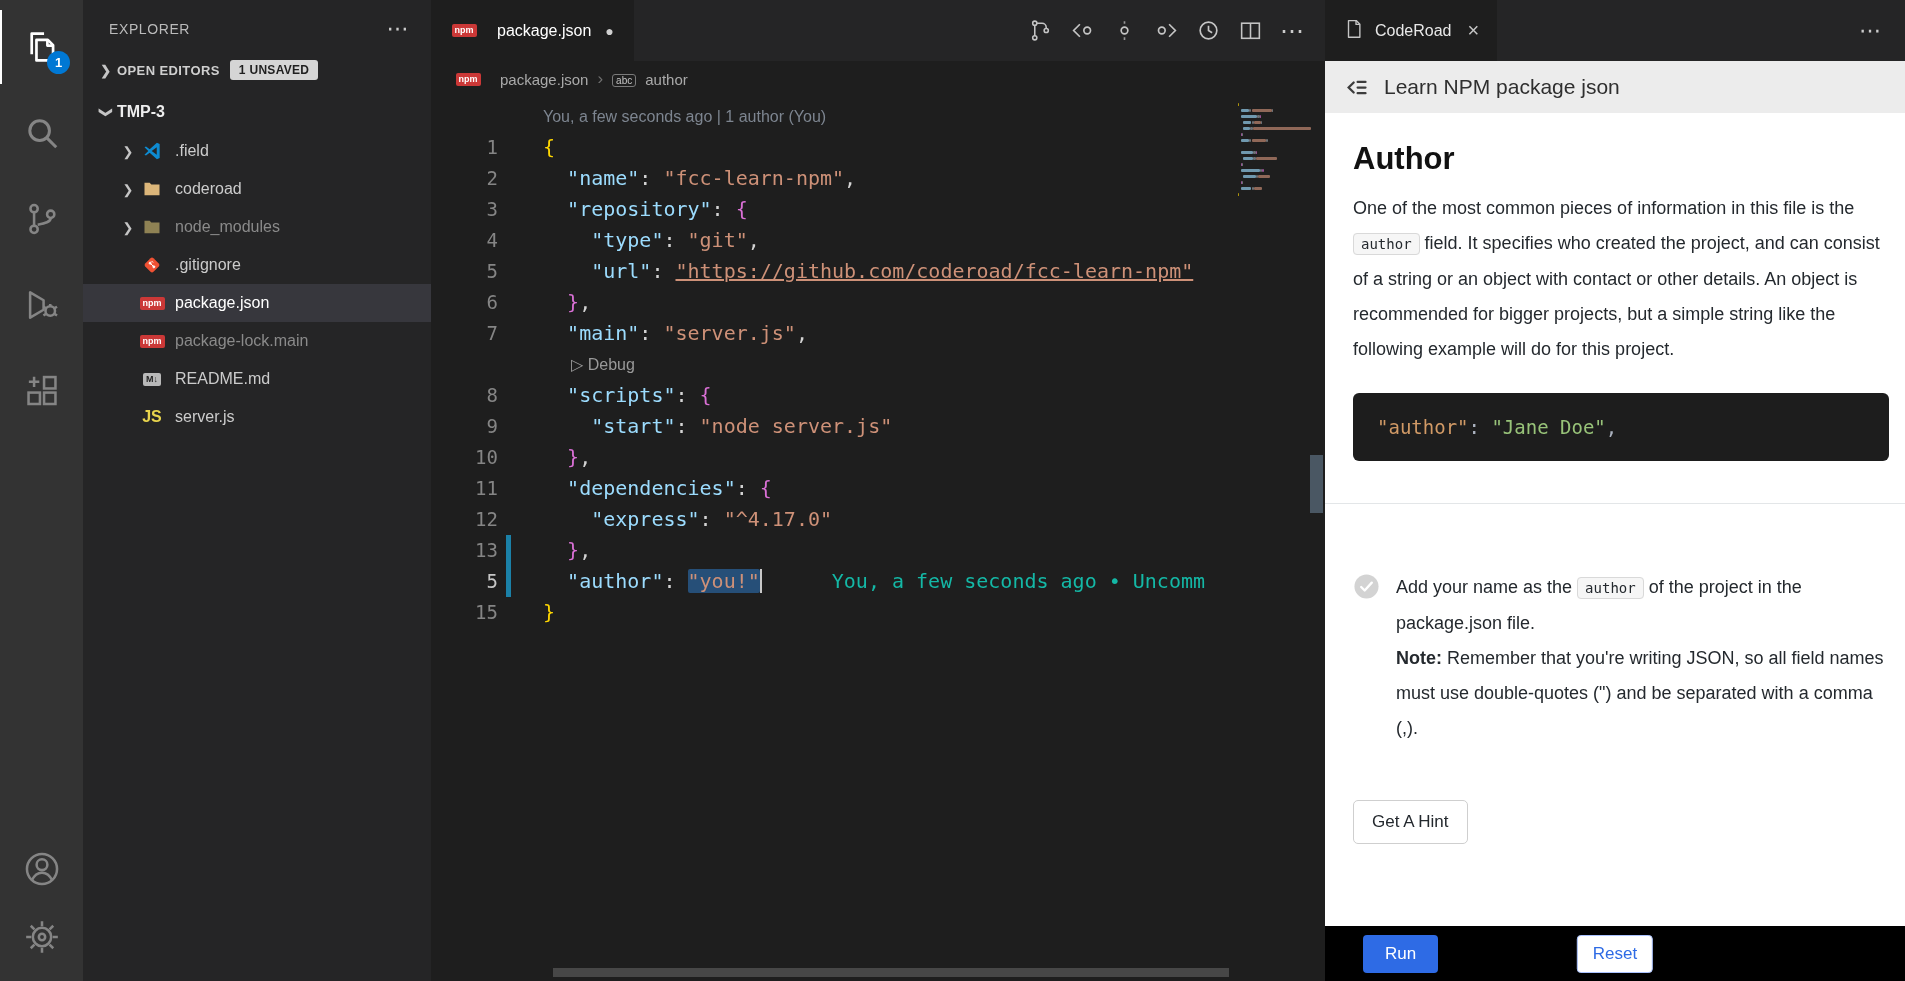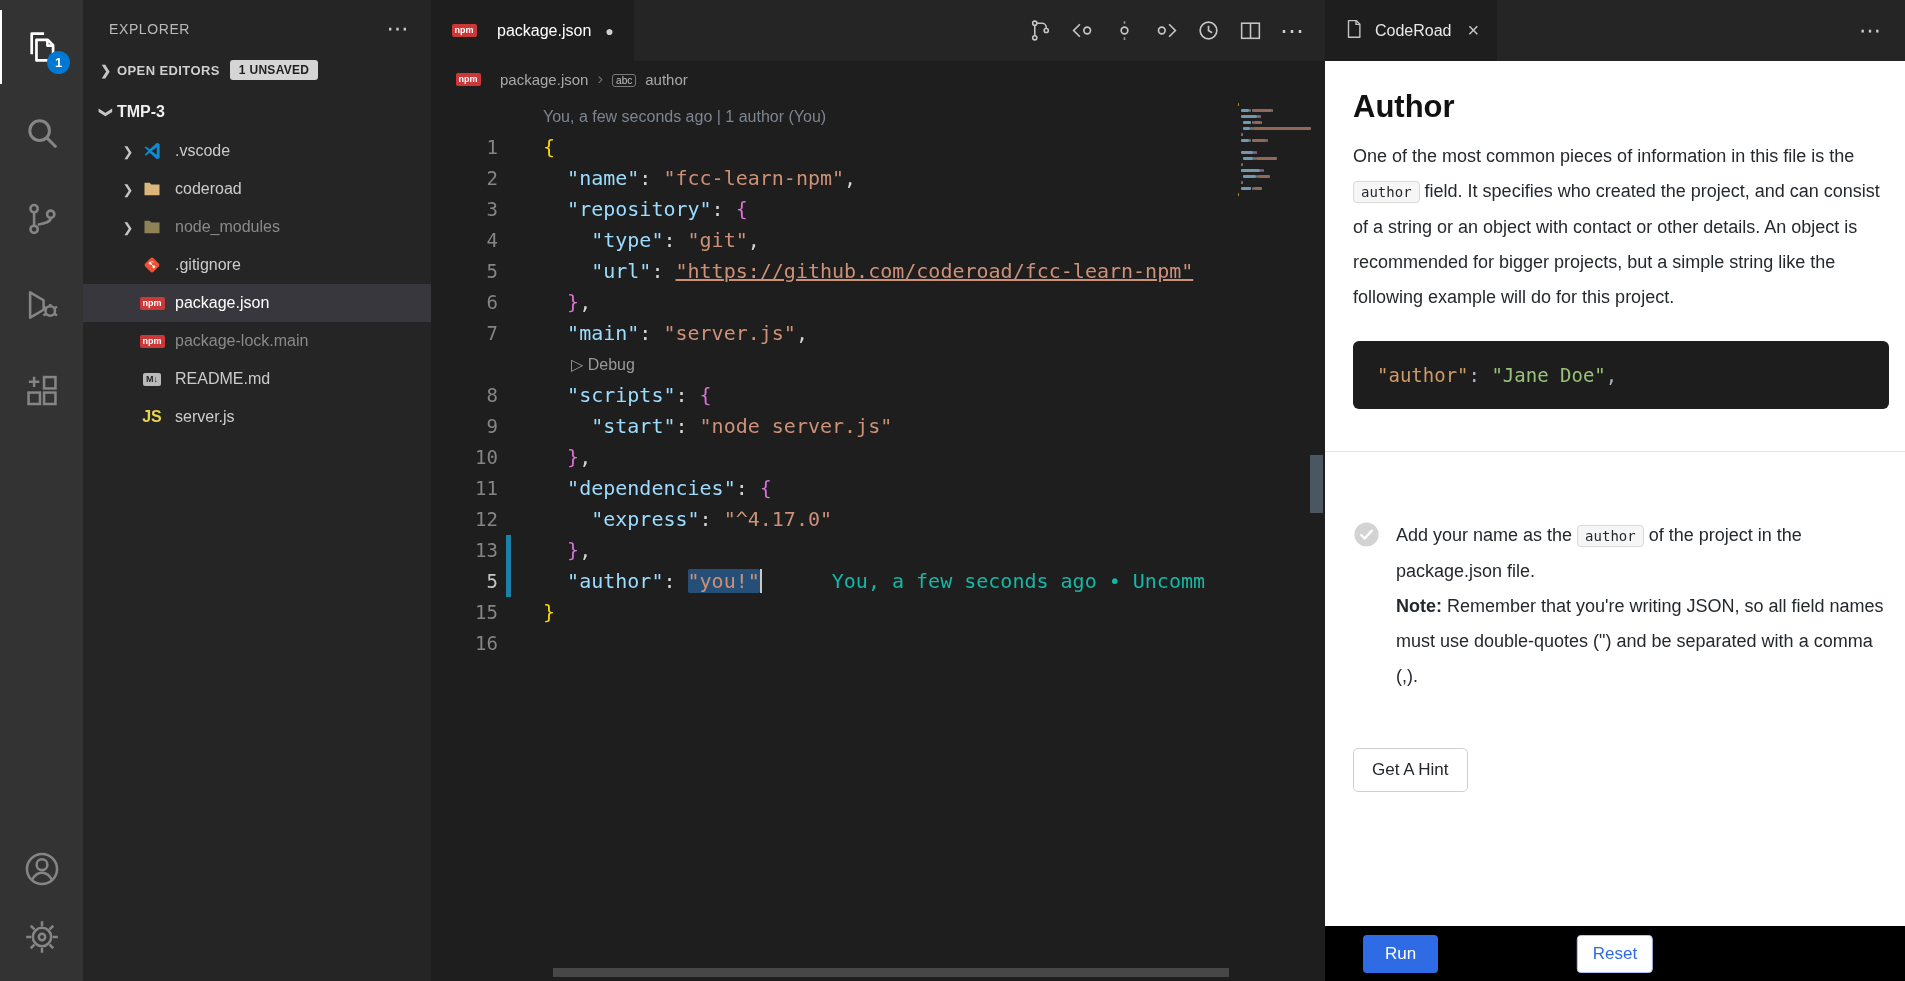--- a/index.html
+++ b/index.html
@@ -243,21 +243,21 @@
       <span>TMP-3</span>
     </div>
     <div id="file-tree">
         <div class="file-row">
           <span class="chev">❯</span>
           <span class="ficon">
             <svg viewBox="0 0 24 24">
               <path fill="#0e8bd1" d="M17.9 2.1 9.2 10 4.8 6.6 3 7.4 7.6 12 3 16.6l1.8.8L9.2 14l8.7 7.9 3.3-1.6V3.7zM17.7 7.4v9.2L11.6 12z"></path>
             </svg>
           </span>
-          <span>.vscode</span>
+          <span>.field</span>
         </div>
         <div class="file-row">
           <span class="chev">❯</span>
           <span class="ficon">
             <svg viewBox="0 0 24 24">
               <path fill="#dcb67a" d="M3 4.5h6.2l2 2H21v13H3z"></path>
             </svg>
           </span>
           <span>coderoad</span>
         </div>
@@ -397,21 +397,20 @@
           <div class="row"><span class="ln">7</span><span class="mod"></span><span class="code"><span>  </span><span class="tok-k">"main"</span><span>: </span><span class="tok-s">"server.js"</span><span>,</span></span></div>
           <div class="row"><span class="ln"></span><span class="mod"></span><span class="code lens">▷ Debug</span></div>
           <div class="row"><span class="ln">8</span><span class="mod"></span><span class="code"><span>  </span><span class="tok-k">"scripts"</span><span>: </span><span class="tok-b2">{</span></span></div>
           <div class="row"><span class="ln">9</span><span class="mod"></span><span class="code"><span>    </span><span class="tok-k">"start"</span><span>: </span><span class="tok-s">"node server.js"</span></span></div>
           <div class="row"><span class="ln">10</span><span class="mod"></span><span class="code"><span>  </span><span class="tok-b2">}</span><span>,</span></span></div>
           <div class="row"><span class="ln">11</span><span class="mod"></span><span class="code"><span>  </span><span class="tok-k">"dependencies"</span><span>: </span><span class="tok-b2">{</span></span></div>
           <div class="row"><span class="ln">12</span><span class="mod"></span><span class="code"><span>    </span><span class="tok-k">"express"</span><span>: </span><span class="tok-s">"^4.17.0"</span></span></div>
           <div class="row"><span class="ln">13</span><span class="mod on"></span><span class="code"><span>  </span><span class="tok-b2">}</span><span>,</span></span></div>
           <div class="row"><span class="ln active">5</span><span class="mod on"></span><span class="code"><span>  </span><span class="tok-k">"author"</span><span>: </span><span class="tok-s tok-sel">"you!"</span><span class="cursor"></span><span class="tok-blame">You, a few seconds ago • Uncomm</span></span></div>
           <div class="row"><span class="ln">15</span><span class="mod"></span><span class="code"><span class="tok-b1">}</span></span></div>
-          <div class="row"><span class="ln">16</span><span class="mod"></span><span class="code"></span></div>
         </div>
       <div class="minimap" id="minimap">
           <div class="mm-bar" style="left: 4px; top: 2px; width: 1.35px; background: rgb(255, 215, 0);"></div>
           <div class="mm-bar" style="left: 6.7px; top: 8px; width: 8.1px; background: rgb(156, 220, 254);"></div>
           <div class="mm-bar" style="left: 14.8px; top: 8px; width: 2.7px; background: rgb(154, 160, 166);"></div>
           <div class="mm-bar" style="left: 17.5px; top: 8px; width: 20.25px; background: rgb(206, 145, 120);"></div>
           <div class="mm-bar" style="left: 37.75px; top: 8px; width: 1.35px; background: rgb(154, 160, 166);"></div>
           <div class="mm-bar" style="left: 6.7px; top: 14px; width: 16.2px; background: rgb(156, 220, 254);"></div>
           <div class="mm-bar" style="left: 22.9px; top: 14px; width: 2.7px; background: rgb(154, 160, 166);"></div>
           <div class="mm-bar" style="left: 25.6px; top: 14px; width: 1.35px; background: rgb(218, 112, 214);"></div>
@@ -462,20 +461,31 @@
                 <path d="M6 2.8h8.4l4 4V21H6z"></path>
                 <path d="M14.2 2.8v4.2h4.2"></path>
               </g>
             </svg></span>
         <span>CodeRoad</span>
         <span class="cr-close">×</span>
       </div>
       <span class="cr-more more-glyph">⋯</span>
     </div>
     <div class="cr-webview">
+      <div class="cr-header">
+        <span class="cr-back">
+            <svg viewBox="0 0 24 24">
+              <g fill="none" stroke="#3c3c3c" stroke-width="2" stroke-linecap="round">
+                <path d="M9.5 7.5 5 12l4.5 4.5"></path>
+                <path d="M13 7h7M13 12h7M13 17h7"></path>
+              </g>
+            </svg>
+          </span>
+        <span class="cr-title">Learn NPM package json</span>
+      </div>
       <div class="cr-content">
         <h1>Author</h1>
         <p class="cr-p" id="cr-paragraph"><span>One of the most common pieces of information in this file is the </span><code class="inline">author</code><span> field. It specifies who created the project, and can consist of a string or an object with contact or other details. An object is recommended for bigger projects, but a simple string like the following example will do for this project.</span></p>
         <div class="cr-codeblock" id="cr-codeblock"><span class="cb-key">"author"</span><span class="cb-plain">: </span><span class="cb-str">"Jane Doe"</span><span class="cb-plain">,</span></div>
         <hr class="cr-divider">
         <div class="cr-step">
           <span class="cr-check">
               <svg viewBox="0 0 28 28">
                 <circle cx="14" cy="14" r="12.5" fill="#d3d3d3"></circle>
                 <path d="M8.5 14.5l3.6 3.6L19.5 10" stroke="#fff" stroke-width="2.4" fill="none" stroke-linecap="round" stroke-linejoin="round"></path>

